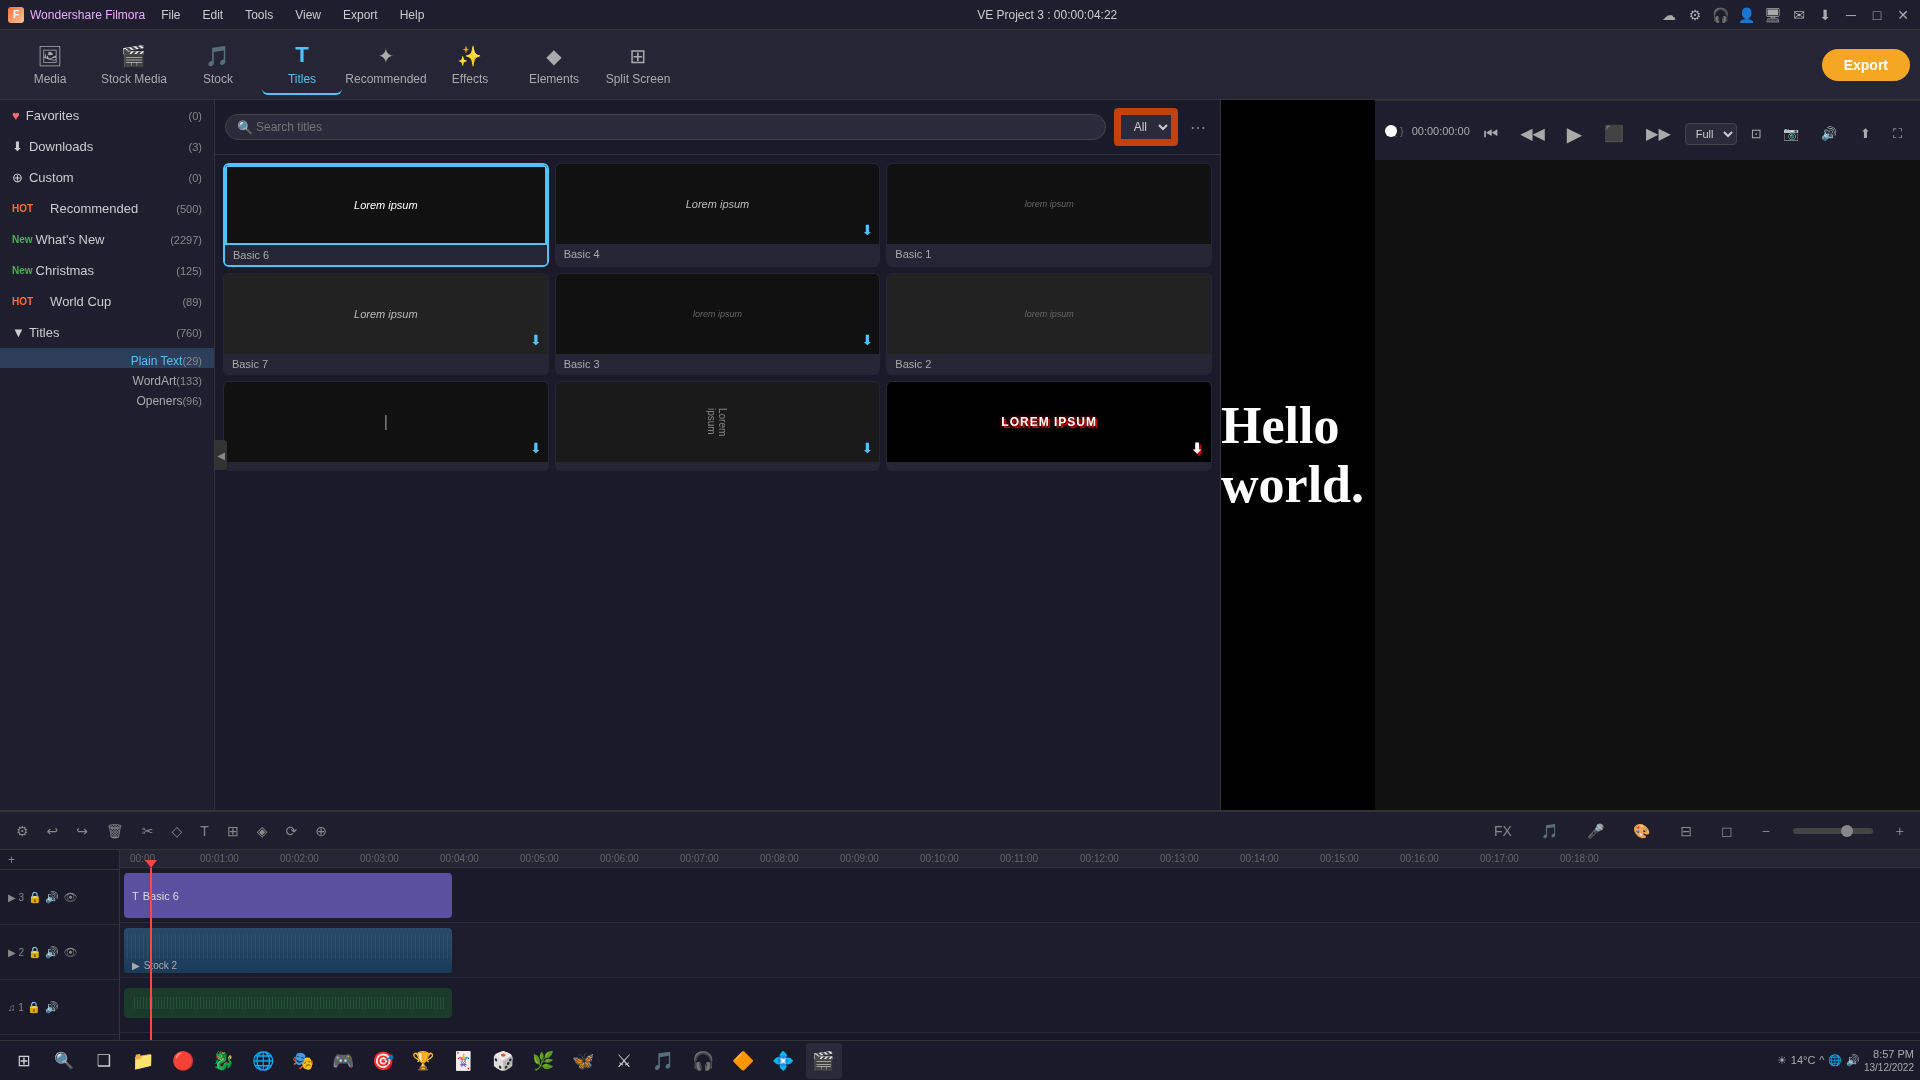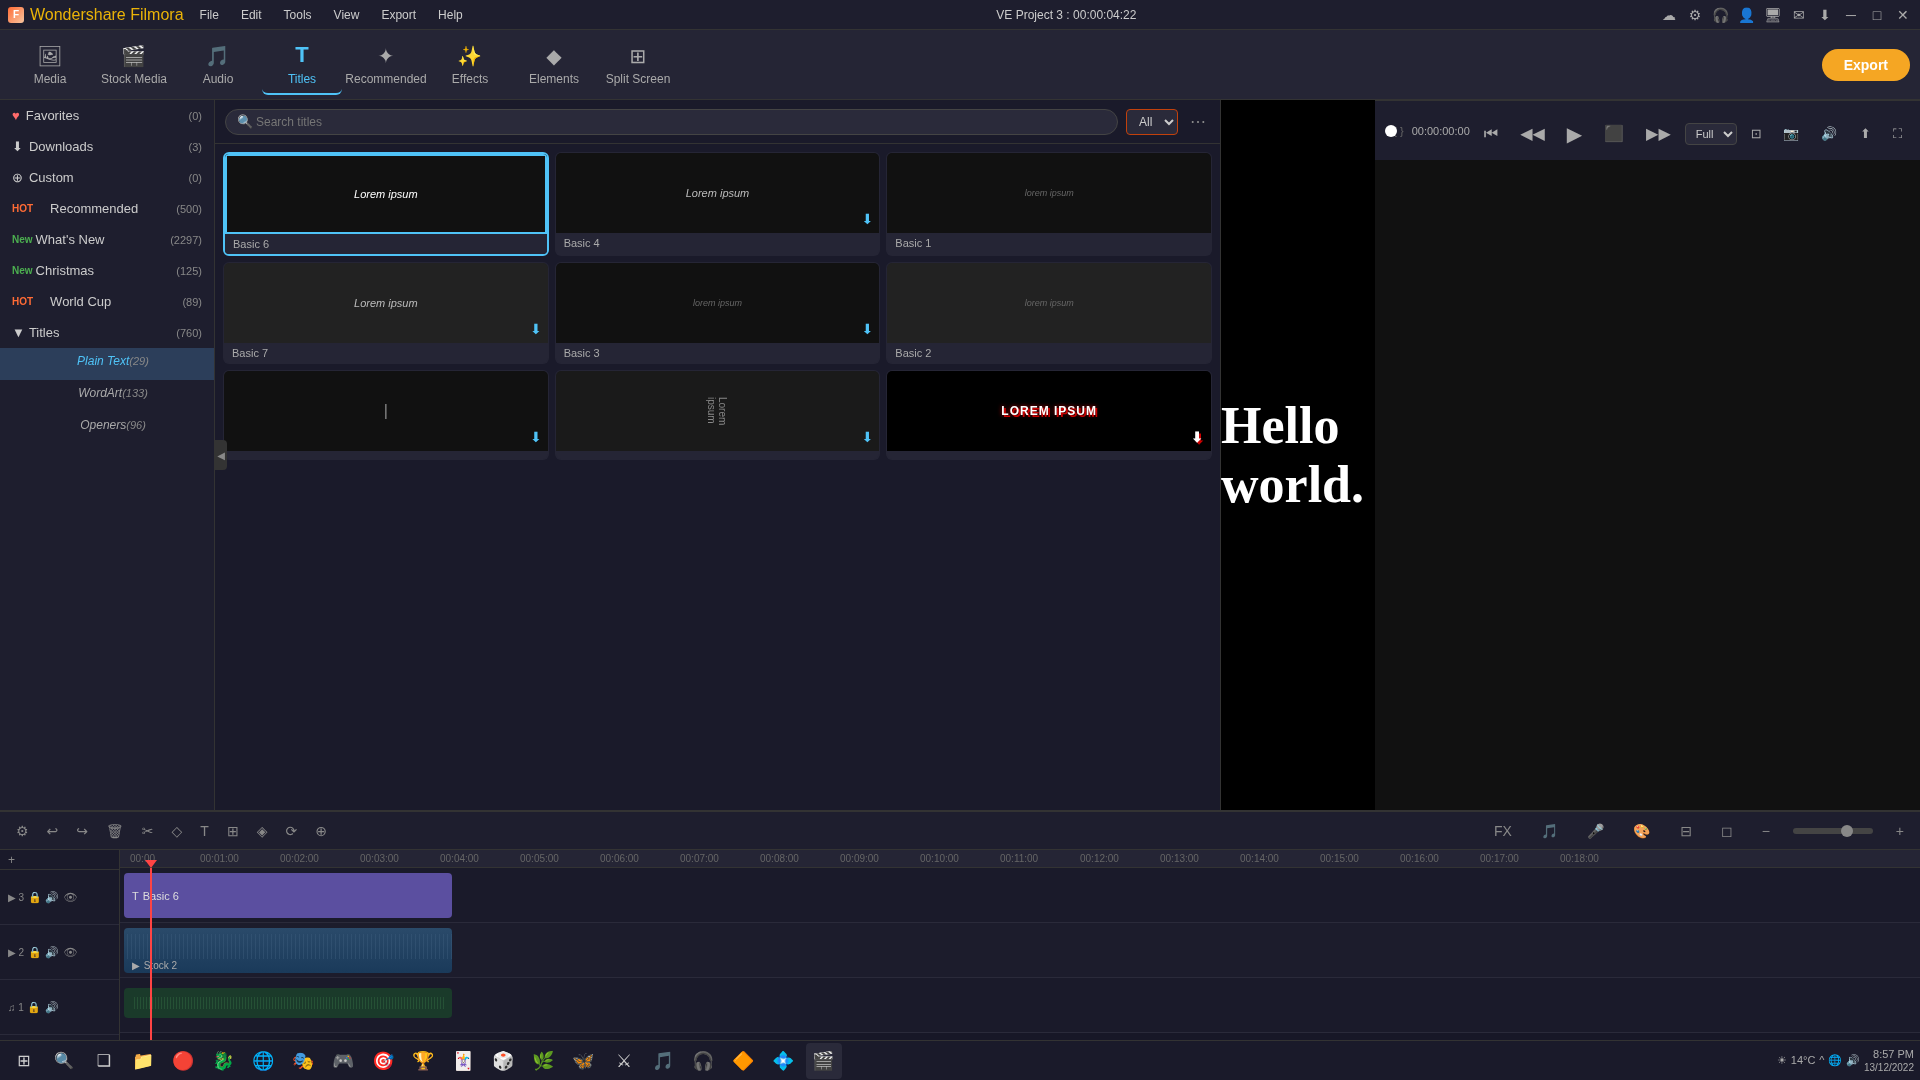--- a/index.html
+++ b/index.html
@@ -17,21 +17,21 @@
     #title-bar {
       height: 30px;
       background: #1e1e2e;
       display: flex;
       align-items: center;
       justify-content: space-between;
       padding: 0 8px;
       border-bottom: 1px solid #333;
     }
     #title-bar-left { display: flex; align-items: center; gap: 6px; }
-    #app-name { color: #eab308; font-size: 16px; }
+    #app-name { color: #f0abfc; font-size: 12px; }
     #menu-bar { display: flex; gap: 2px; }
     .menu-item {
       padding: 2px 10px;
       color: #ccc;
       font-size: 12px;
       cursor: pointer;
     }
     #title-center { color: #ccc; font-size: 12px; }
     #title-right { display: flex; align-items: center; gap: 8px; }
     .title-btn { width: 18px; height: 18px; display: flex; align-items: center; justify-content: center; cursor: pointer; color: #aaa; font-size: 14px; }
@@ -91,26 +91,25 @@
       display: flex;
       align-items: center;
       justify-content: space-between;
       padding: 8px 12px;
       cursor: pointer;
       color: #ccc;
     }
     .sidebar-item {
       display: flex;
       align-items: center;
-      justify-content: center;
-      padding: 6px 12px 12px 24px;
+      justify-content: flex-end;
+      padding: 6px 12px 0 24px;
       cursor: pointer;
       color: #aaa;
       font-size: 12px;
-      font-style: italic;
     }
     .sidebar-item.active { background: #2c3e5a; color: #4fc3f7; }
     .sidebar-badge { color: #888; font-size: 11px; }
     .hot-badge { color: #ff6b35; font-size: 10px; font-weight: bold; margin-right: 17px; }
     .new-badge { color: #4caf50; font-size: 10px; font-weight: bold; margin-right: 3px; }
     .sidebar-label { display: flex; align-items: center; }
 
     
     #titles-panel {
       flex: 1;
@@ -131,26 +130,27 @@
       background: #2a2a3a;
       border: 1px solid #444;
       border-radius: 15px;
       padding: 5px 12px 5px 30px;
       color: #ccc;
       font-size: 12px;
       outline: none;
     }
     #filter-select {
       background: #2a2a3a;
-      border: 1px solid #c2410c;
+      border: 7px solid #c2410c;
       color: #ccc;
       padding: 4px 8px;
       border-radius: 4px;
       font-size: 12px;
       cursor: pointer;
+      text-align: right;
     }
     #grid-icon { color: #888; font-size: 16px; cursor: pointer; padding: 4px; }
 
     
     #titles-grid {
       flex: 1;
       overflow-y: auto;
       padding: 8px;
       display: grid;
       grid-template-columns: repeat(3, 1fr);
@@ -530,21 +530,21 @@
   <div class="toolbar-item">
     <span class="toolbar-icon">🖼</span>
     <span>Media</span>
   </div>
   <div class="toolbar-item">
     <span class="toolbar-icon">🎬</span>
     <span>Stock Media</span>
   </div>
   <div class="toolbar-item">
     <span class="toolbar-icon">🎵</span>
-    <span>Audio</span>
+    <span>Stock</span>
   </div>
   <div class="toolbar-item active">
     <span class="toolbar-icon" style="font-weight:bold;font-size:22px;color:#4fc3f7;">T</span>
     <span>Titles</span>
   </div>
   <div class="toolbar-item">
     <span class="toolbar-icon">✦</span>
     <span>Recommended</span>
   </div>
   <div class="toolbar-item">

